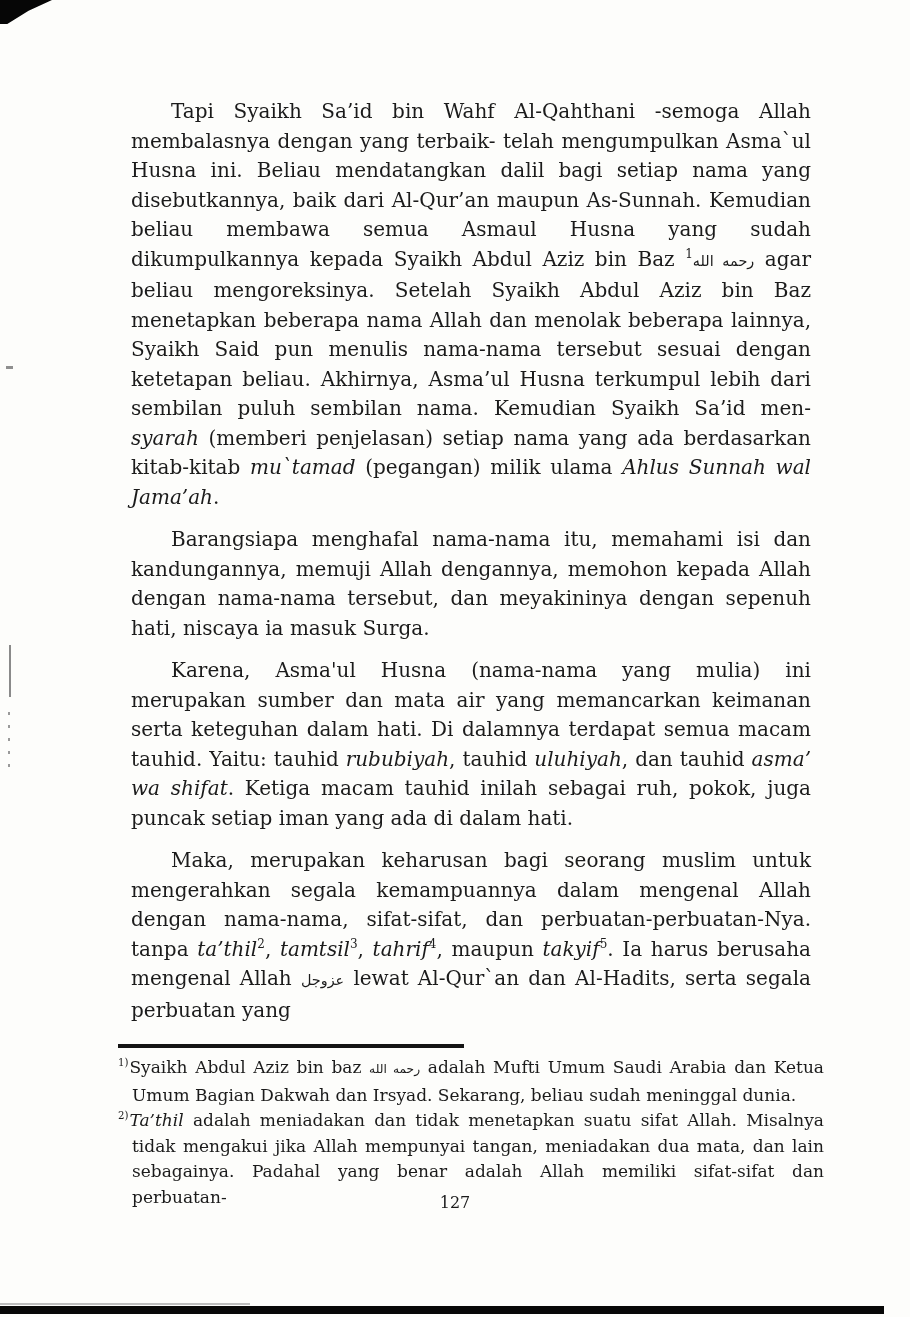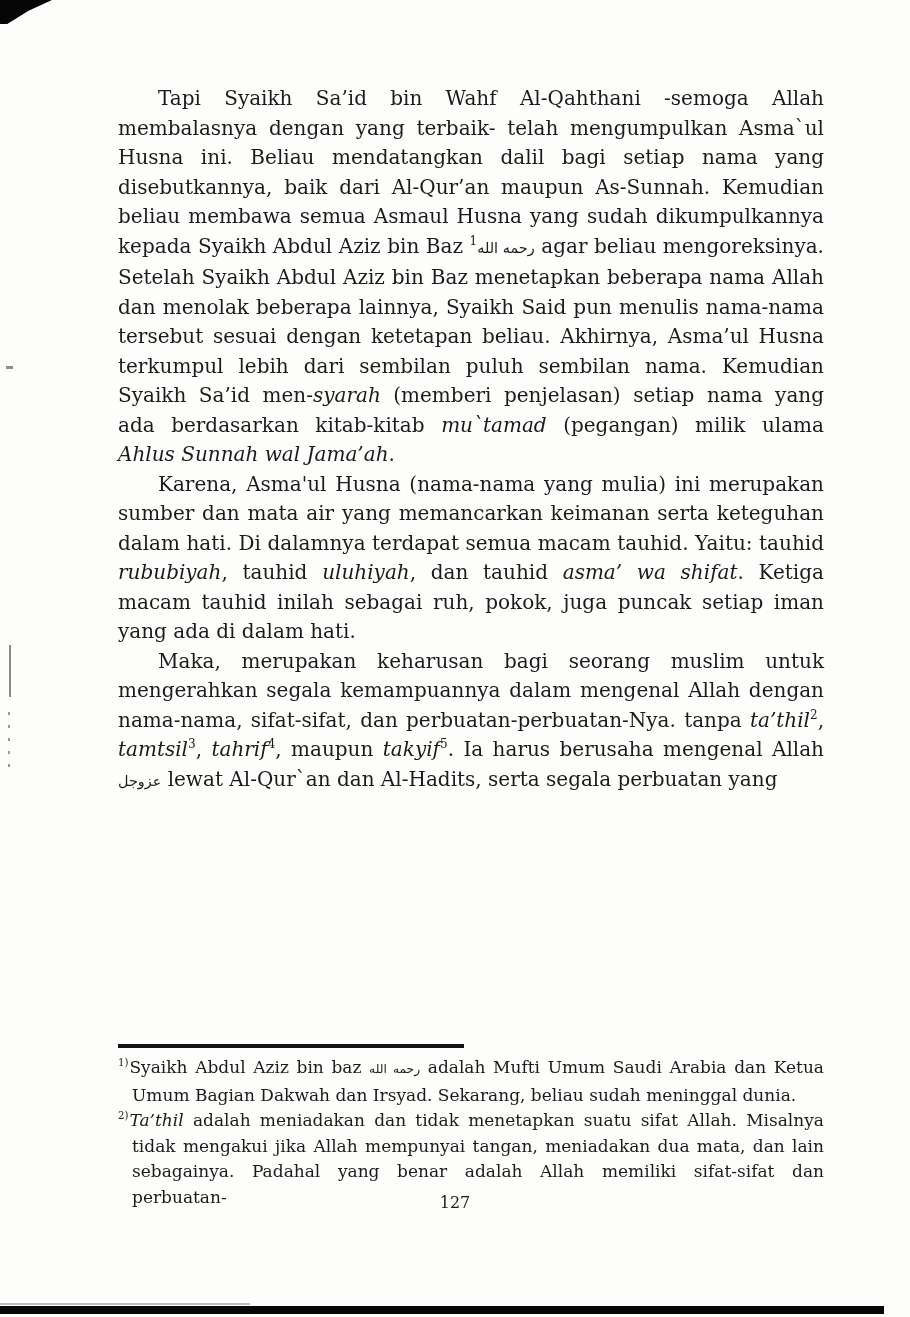--- a/index.html
+++ b/index.html
@@ -54,21 +54,21 @@
   }
 
   .body-text {
     position: absolute;
     left: 118px; right: 86px; top: 84px;
     font-size: 20px;
     line-height: 29.5px;
     text-align: justify;
   }
   .body-text p {
-    margin: 0;
+    margin: 13px;
     text-indent: 40px;
     text-align: justify;
   }
   i { font-style: italic; }
   sup {
     font-size: 0.6em;
     line-height: 0;
     vertical-align: super;
   }
   .ar {
@@ -106,20 +106,21 @@
 
 <div class="page">
 
   <div class="corner-mark"></div>
   <div class="artifact-dash"></div>
   <div class="artifact-line"></div>
   <div class="artifact-dots"></div>
 
   <main class="body-text">
       <p><span>Tapi Syaikh Sa’id bin Wahf Al-Qahthani -semoga Allah membalasnya dengan yang terbaik- telah mengumpulkan Asma`ul Husna ini. Beliau mendatangkan dalil bagi setiap nama yang disebutkannya, baik dari Al-Qur’an maupun As-Sunnah. Kemudian beliau membawa semua Asmaul Husna yang sudah dikumpulkannya kepada Syaikh Abdul Aziz bin Baz </span><span class="ar">رحمه الله</span><sup>1</sup><span> agar beliau mengoreksinya. Setelah Syaikh Abdul Aziz bin Baz menetapkan beberapa nama Allah dan menolak beberapa lainnya, Syaikh Said pun menulis nama-nama tersebut sesuai dengan ketetapan beliau. Akhirnya, Asma’ul Husna terkumpul lebih dari sembilan puluh sembilan nama. Kemudian Syaikh Sa’id men-</span><i>syarah</i><span> (memberi penjelasan) setiap nama yang ada berdasarkan kitab-kitab </span><i>mu`tamad</i><span> (pegangan) milik ulama </span><i>Ahlus Sunnah wal Jama’ah</i><span>.</span></p>
+      <p><span>Barangsiapa menghafal nama-nama itu, memahami isi dan kandungannya, memuji Allah dengannya, memohon kepada Allah dengan nama-nama tersebut, dan meyakininya dengan sepenuh hati, niscaya ia masuk Surga.</span></p>
       <p><span>Karena, Asma'ul Husna (nama-nama yang mulia) ini merupakan sumber dan mata air yang memancarkan keimanan serta keteguhan dalam hati. Di dalamnya terdapat semua macam tauhid. Yaitu: tauhid </span><i>rububiyah</i><span>, tauhid </span><i>uluhiyah</i><span>, dan tauhid </span><i>asma’ wa shifat</i><span>. Ketiga macam tauhid inilah sebagai ruh, pokok, juga puncak setiap iman yang ada di dalam hati.</span></p>
       <p><span>Maka, merupakan keharusan bagi seorang muslim untuk mengerahkan segala kemampuannya dalam mengenal Allah dengan nama-nama, sifat-sifat, dan perbuatan-perbuatan-Nya. tanpa </span><i>ta’thil</i><sup>2</sup><span>, </span><i>tamtsil</i><sup>3</sup><span>, </span><i>tahrif</i><sup>4</sup><span>, maupun </span><i>takyif</i><sup>5</sup><span>. Ia harus berusaha mengenal Allah </span><span class="ar">عزوجل</span><span> lewat Al-Qur`an dan Al-Hadits, serta segala perbuatan yang</span></p>
     </main>
 
   <section class="footnotes">
     <div class="fn-rule"></div>
     <div>
         <div class="footnote"><sup class="fn-marker">1)</sup><span>Syaikh Abdul Aziz bin baz </span><span class="ar">رحمه الله</span><span> adalah Mufti Umum Saudi Arabia dan Ketua Umum Bagian Dakwah dan Irsyad. Sekarang, beliau sudah meninggal dunia.</span></div>
         <div class="footnote"><sup class="fn-marker">2)</sup><i>Ta’thil</i><span> adalah meniadakan dan tidak menetapkan suatu sifat Allah. Misalnya tidak mengakui jika Allah mempunyai tangan, meniadakan dua mata, dan lain sebagainya. Padahal yang benar adalah Allah memiliki sifat-sifat dan perbuatan-</span></div>
       </div>

